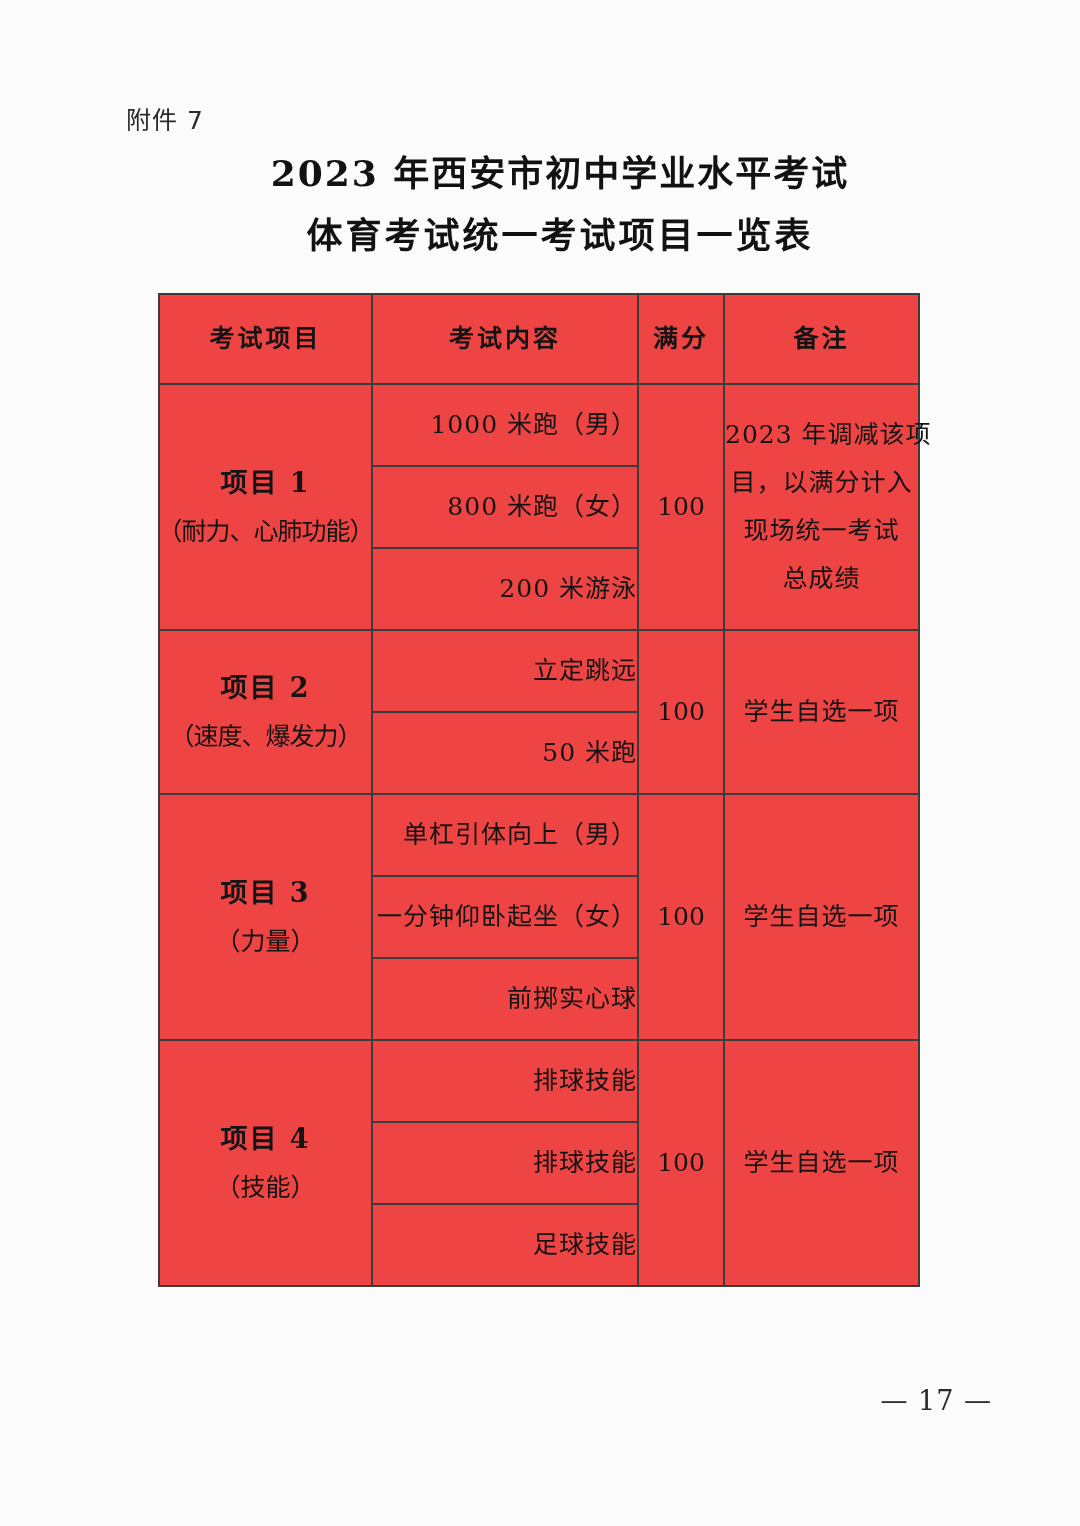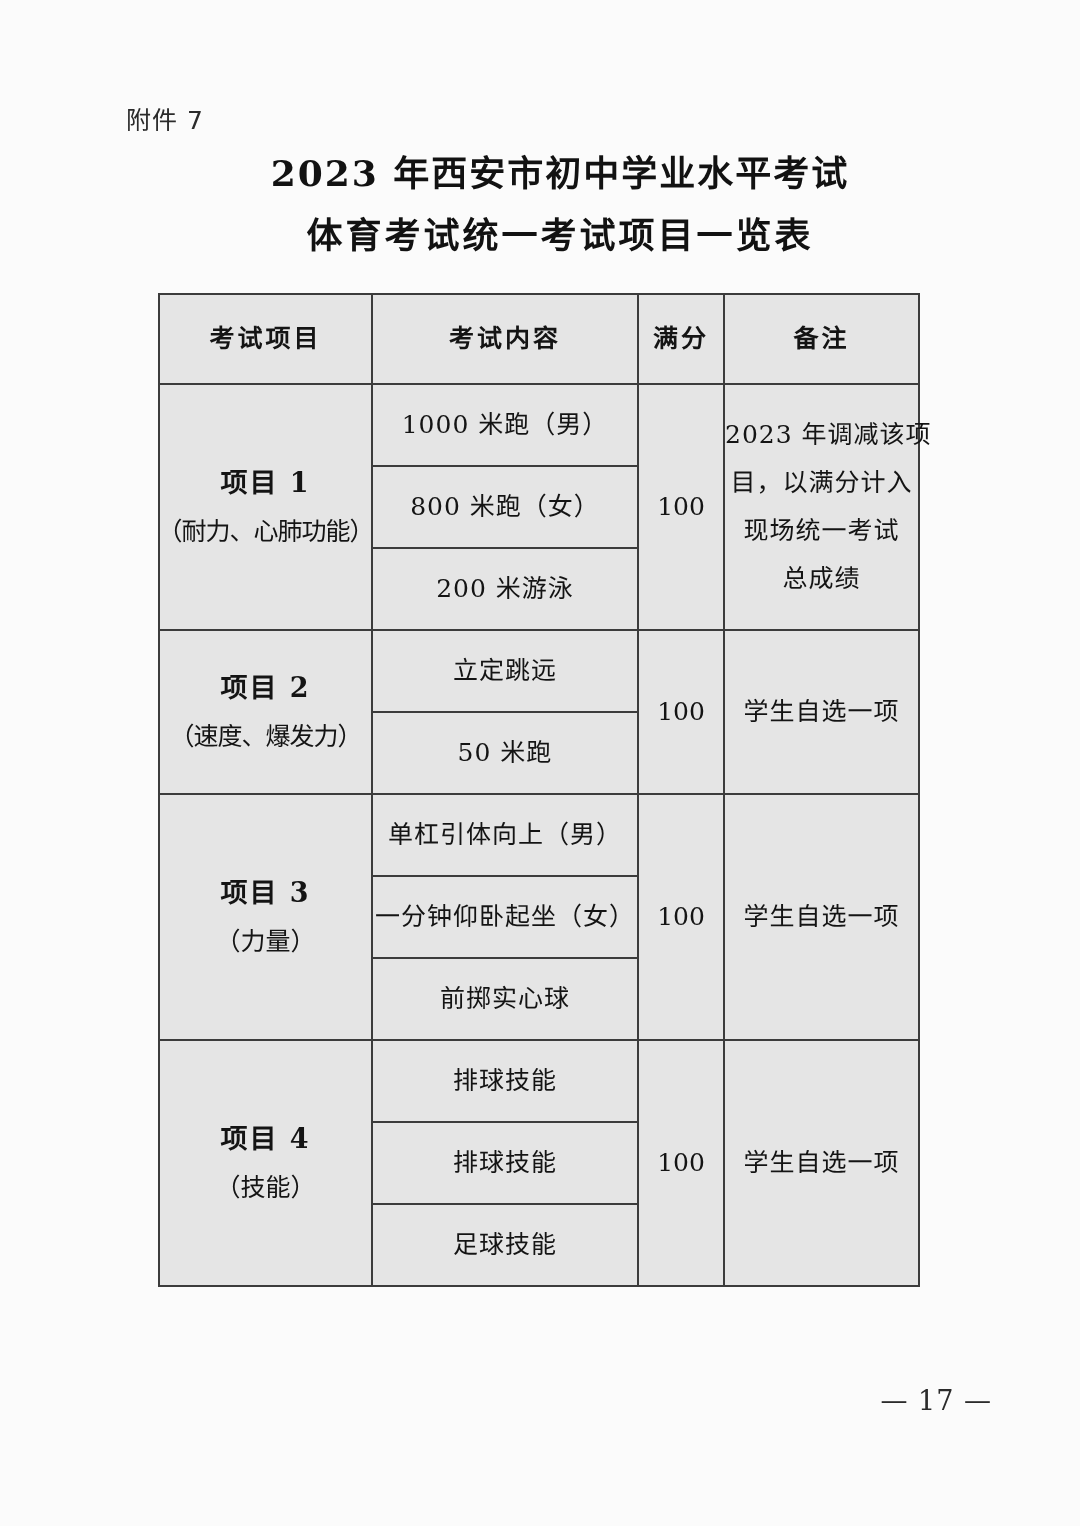--- a/index.html
+++ b/index.html
@@ -62,41 +62,42 @@
   .exam-table-wrap {
     position: absolute;
     left: 158px;
     top: 293px;
     width: 760px;
   }
   table.exam-table {
     border-collapse: collapse;
     width: 760px;
     table-layout: fixed;
-    background: #e5e5e5;
+    background: #ef4444;
   }
   table.exam-table col.c-item    { width: 213px; }
   table.exam-table col.c-content { width: 266px; }
   table.exam-table col.c-score   { width: 86px; }
   table.exam-table col.c-remark  { width: 195px; }
 
   table.exam-table th,
   table.exam-table td {
     border: 2px solid #3c3c3c;
     text-align: center;
     vertical-align: middle;
     padding: 0;
     font-size: 25px;
     line-height: 1.35;
     color: #141414;
   }
   
   table.exam-table td.content-cell {
     border-top-width: 2px;
     border-bottom-width: 2px;
+    text-align: right;
   }
 
   thead th {
     height: 88px;
     font-size: 27px;
     font-weight: bold;
     letter-spacing: 3px;
   }
 
   td.item-cell {

